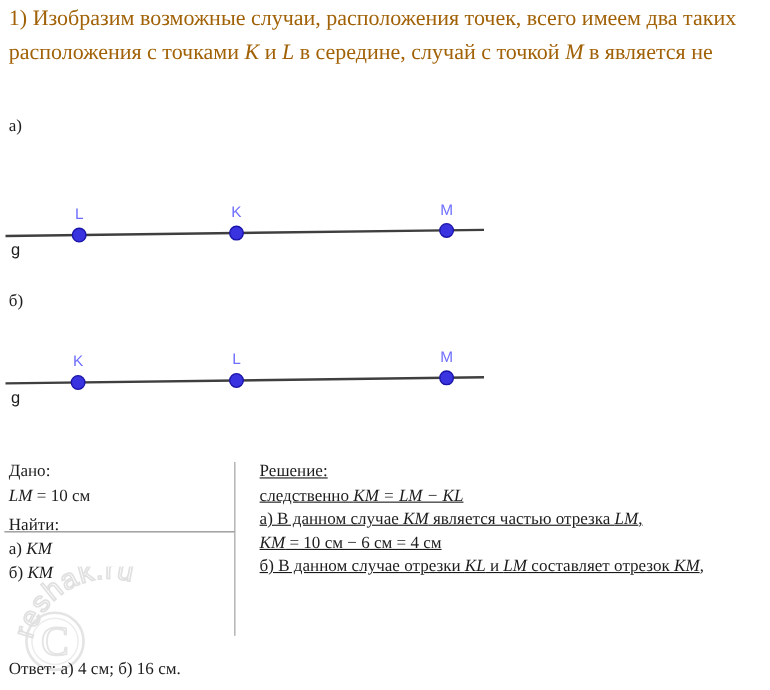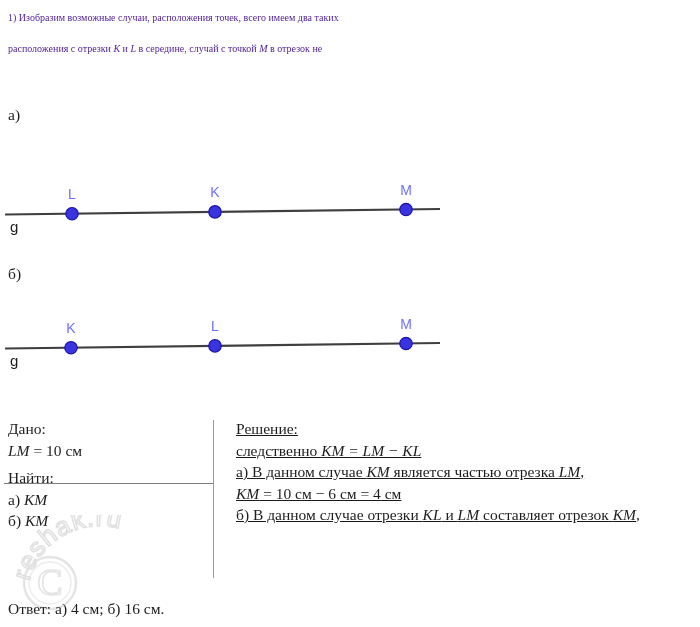--- a/index.html
+++ b/index.html
@@ -17,24 +17,24 @@
   }
 
   
   #intro {
     position: absolute;
     left: 8px;
     top: 2px;
     width: 660px;
   }
   #intro .line {
-    font-size: 10px;
+    font-size: 20px;
     line-height: 31px;
     white-space: nowrap;
-    color: #4c1d95;
+    color: #a16207;
   }
   .it { font-style: italic; }
 
   
   .fig-label {
     position: absolute;
     font-size: 15.5px;
     color: #1d1d1d;
   }
   .figure {
@@ -110,21 +110,21 @@
     width: 150px;
     height: 100px;
     pointer-events: none;
   }
 </style>
 </head>
 <body>
 
 <div id="intro">
   <div class="line">1) Изобразим возможные случаи, расположения точек, всего имеем два таких</div>
-  <div class="line"><span>расположения с отрезки </span><span class="it">K</span><span> и </span><span class="it">L</span><span> в середине, случай с точкой </span><span class="it">M</span><span> в отрезок не</span></div>
+  <div class="line"><span>расположения с точками </span><span class="it">K</span><span> и </span><span class="it">L</span><span> в середине, случай с точкой </span><span class="it">M</span><span> в является не</span></div>
 </div>
 
 <div class="fig-label" style="left:8px; top:106px;">а)</div>
 <div class="figure" style="top:180px;">
   <svg width="470" height="60" viewBox="0 0 470 60" xmlns="http://www.w3.org/2000/svg">
     <line x1="5" y1="34.5" x2="440" y2="29" stroke="#3f3f3f" stroke-width="2.2"></line>
     <text x="10" y="52" font-family="Liberation Sans, sans-serif" font-size="15" fill="#1d1d1d">g</text>
 
     <circle cx="72" cy="33.7" r="6.2" fill="#3a33e0" stroke="#1a14a8" stroke-width="1.2"></circle>
     <text x="72" y="19" text-anchor="middle" font-family="Liberation Sans, sans-serif" font-size="14" fill="#6f6fff">L</text>

